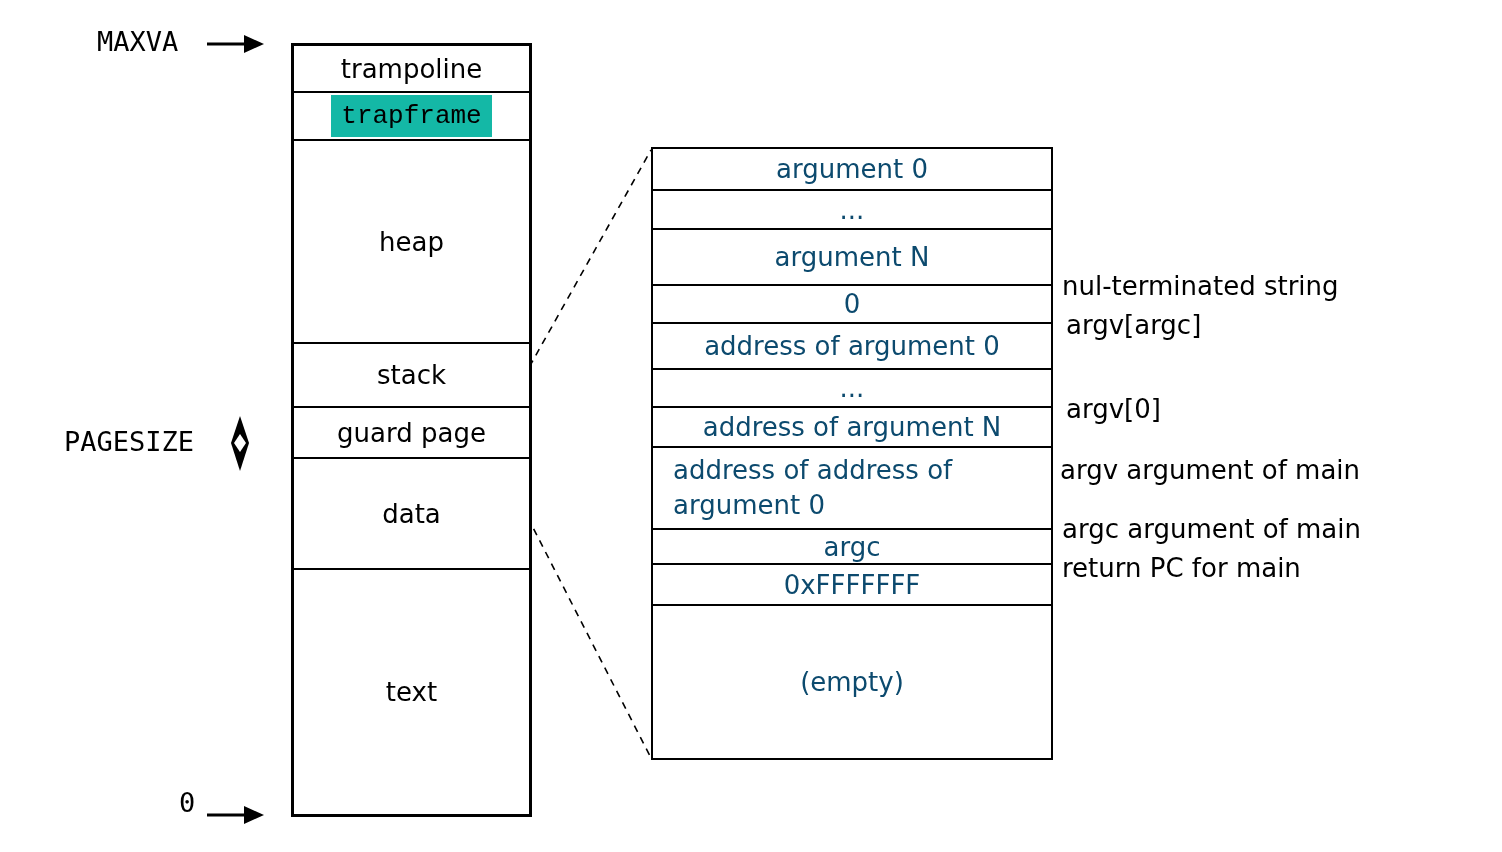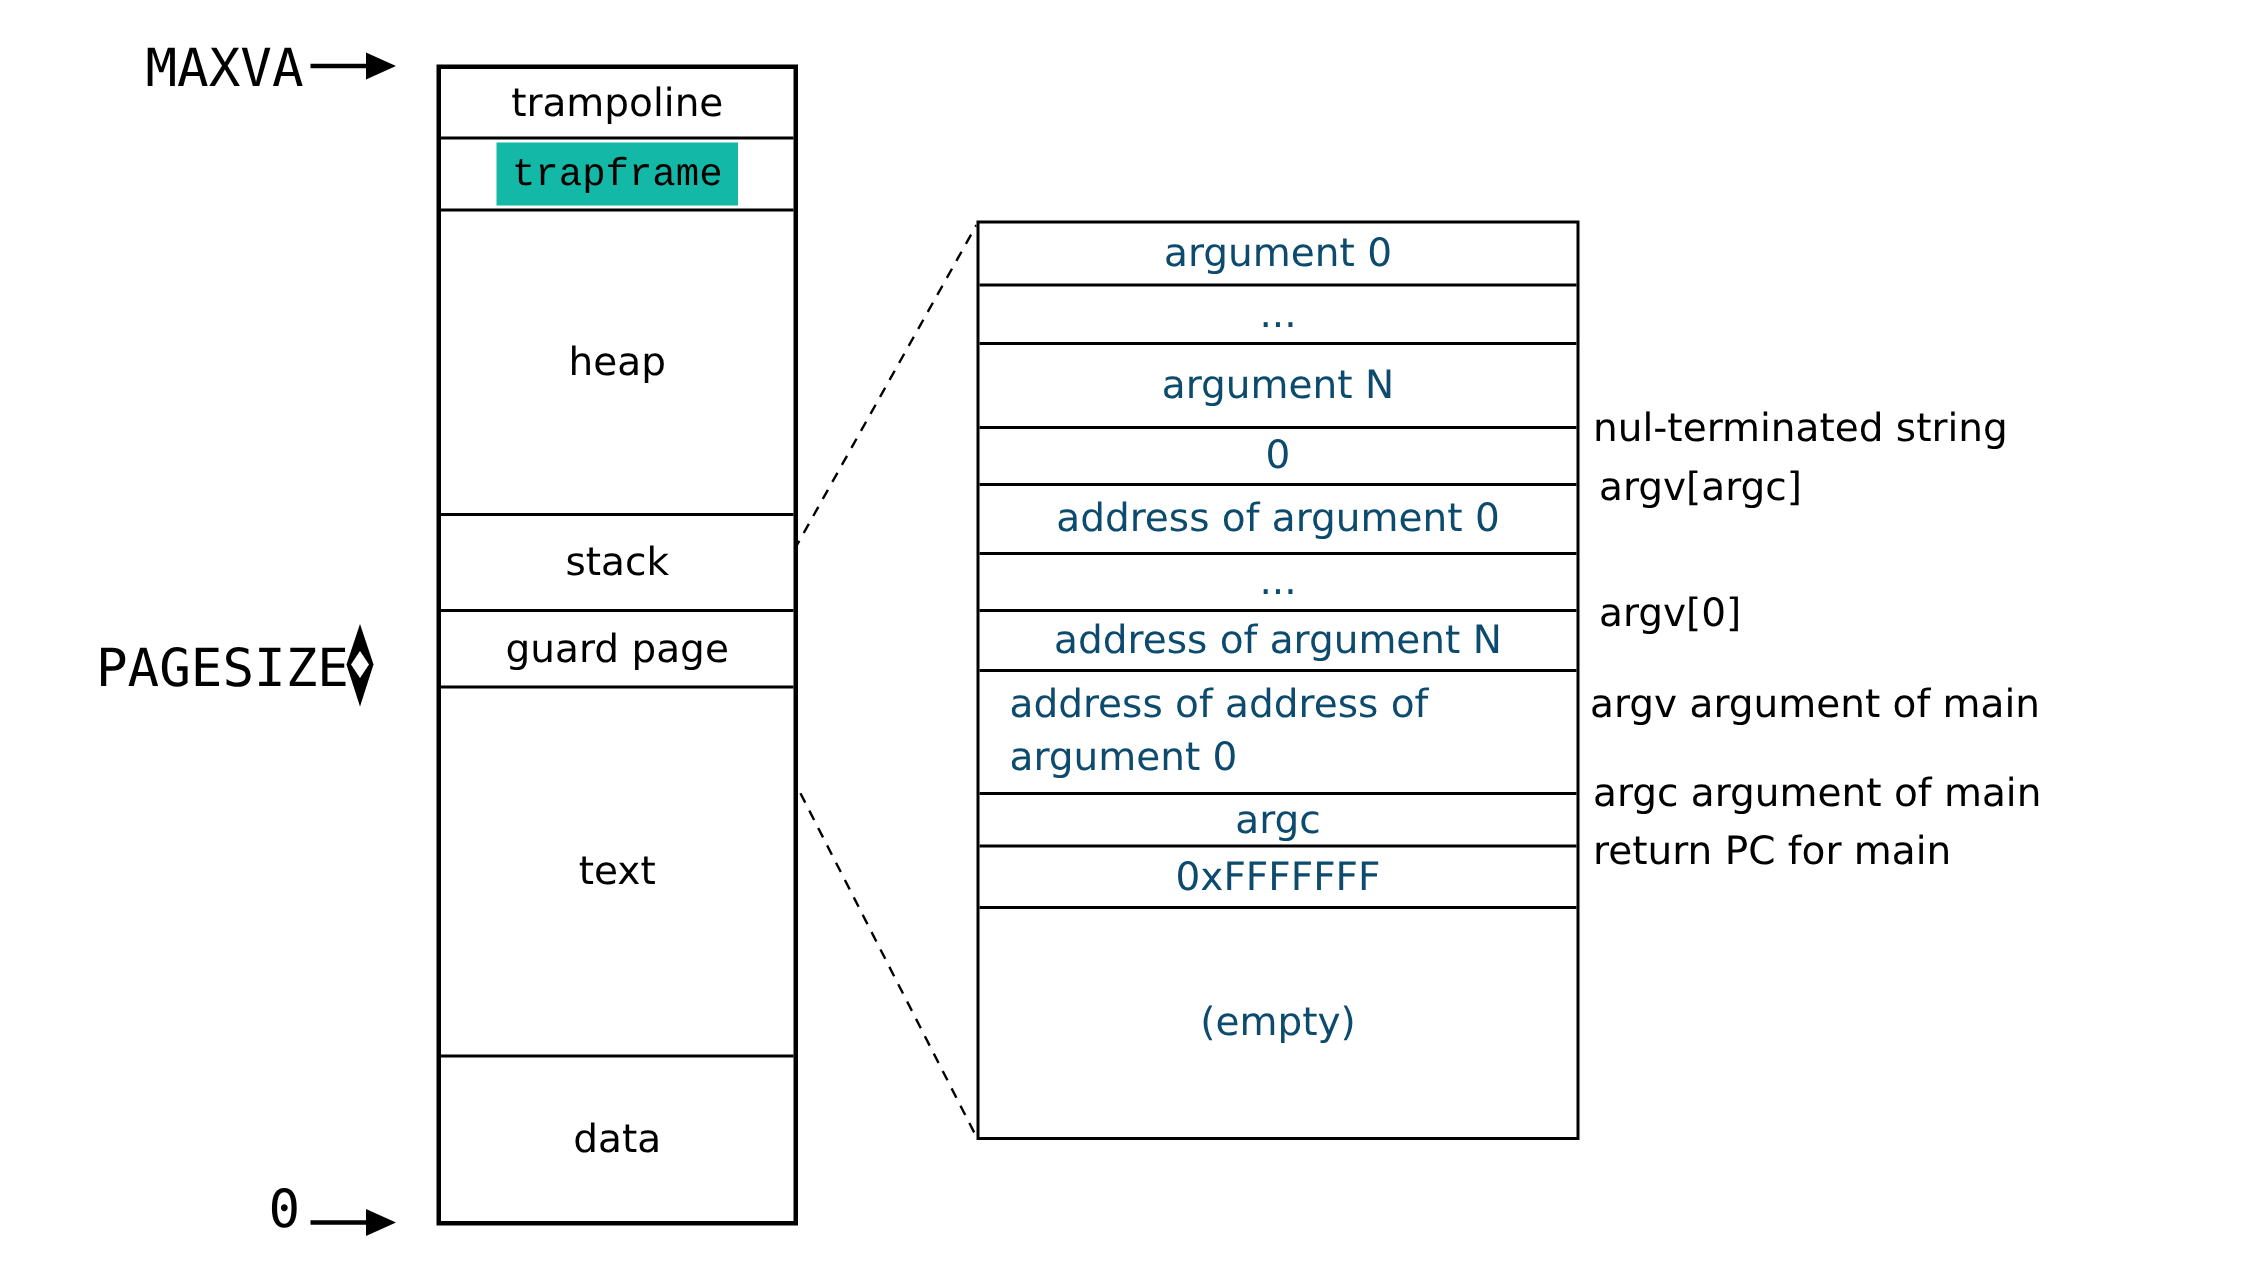--- a/index.html
+++ b/index.html
@@ -18,21 +18,21 @@
   .overlay {
     position: absolute;
     left: 0; top: 0;
     width: 1502px; height: 852px;
     pointer-events: none;
     z-index: 1;
   }
   .side-label {
     position: absolute;
     font-family: "DejaVu Sans Mono", monospace;
-    font-size: 35px;
+    font-size: 27px;
     color: #000;
     white-space: nowrap;
     z-index: 2;
   }
   .maxva    { left: 97px;  top: 26px; }
   .pagesize { left: 64px;  top: 426px; }
   .zero     { left: 179px; top: 787px; }
 
   
   .membox {
@@ -165,25 +165,25 @@
     </div>
     <div class="mrow m-heap">
       <span>heap</span>
     </div>
     <div class="mrow m-stack">
       <span>stack</span>
     </div>
     <div class="mrow m-guard">
       <span>guard page</span>
     </div>
+    <div class="mrow m-data">
+      <span>data</span>
+    </div>
     <div class="mrow m-text">
       <span>text</span>
-    </div>
-    <div class="mrow m-data">
-      <span>data</span>
     </div>
   </div>
 
   <div class="stackbox">
     <div class="srow s-arg0">argument 0</div>
     <div class="srow s-dots1">...</div>
     <div class="srow s-argN">argument N</div>
     <div class="srow s-null">0</div>
     <div class="srow s-addr0">address of argument 0</div>
     <div class="srow s-dots2">...</div>

